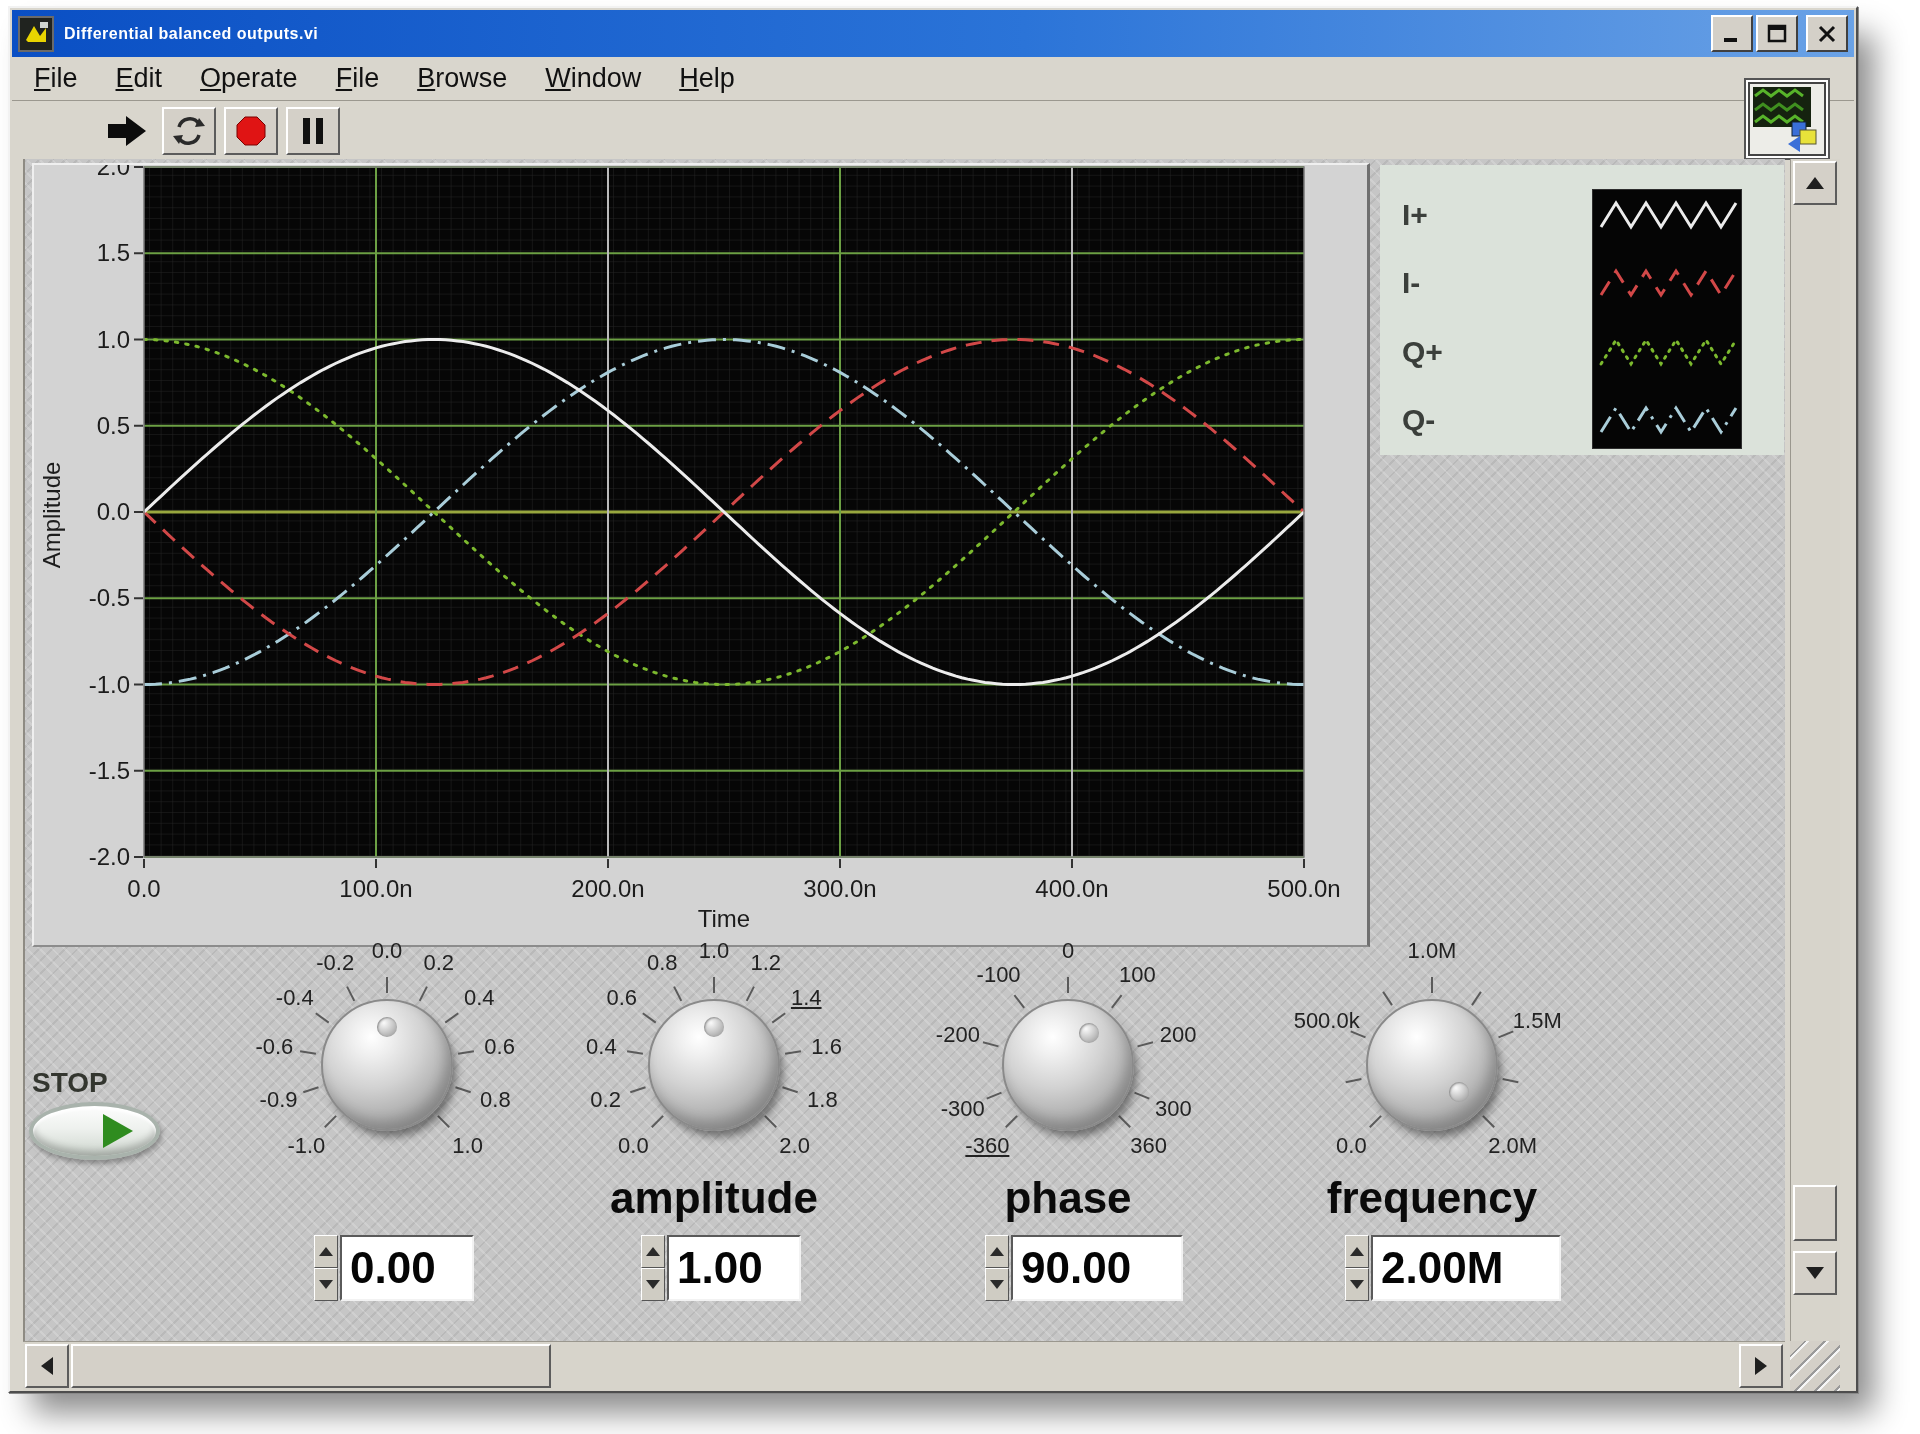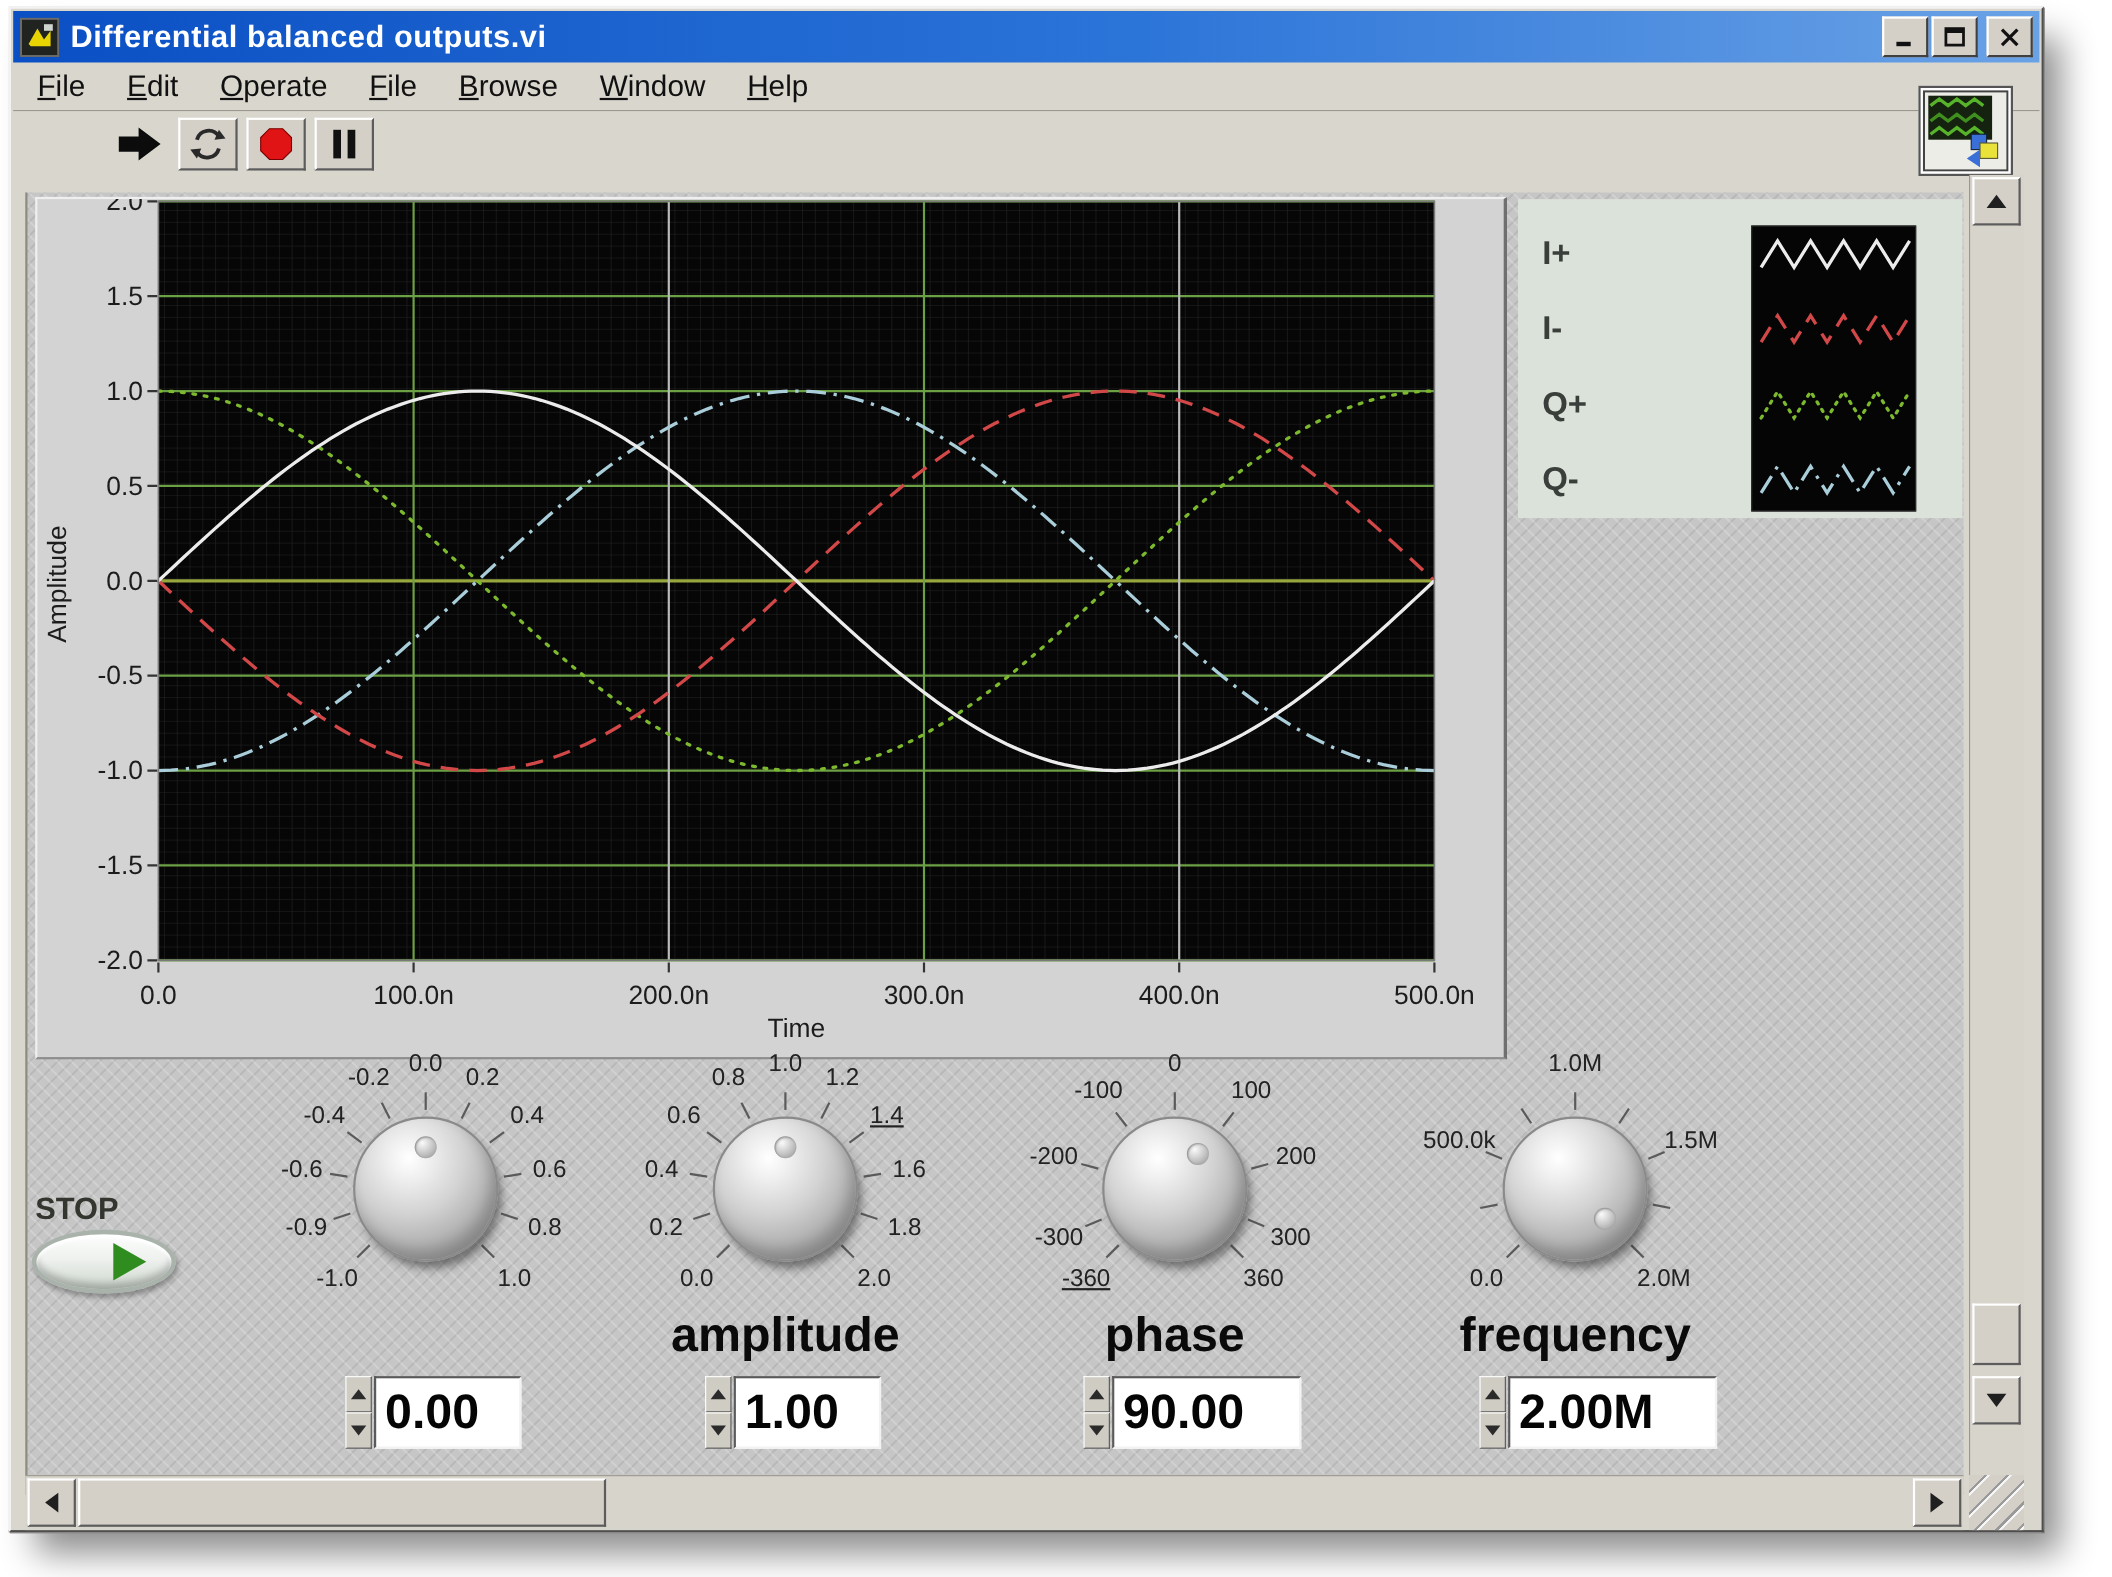--- a/index.html
+++ b/index.html
@@ -7,21 +7,21 @@
   .page{position:relative;width:1920px;height:1434px;background:#ffffff;overflow:hidden;
         font-family:"Liberation Sans",sans-serif;}
   
   .window{position:absolute;left:8px;top:6px;width:1850px;height:1387px;
           background:#d9d6cd;border:2px solid;border-color:#f2f2f2 #4e4e4e #4e4e4e #f2f2f2;
           box-shadow:1px 1px 0 #8a8a8a, 20px 24px 30px -4px rgba(0,0,0,.45);}
   .titlebar{position:absolute;left:2px;top:2px;right:2px;height:47px;
             background:linear-gradient(90deg,#0a4fc4 0%,#2b74d8 55%,#6aa2e6 100%);
             display:flex;align-items:center;padding:0 6px;}
   .titlebar .vi-mini-icon{width:36px;height:36px;margin-right:10px;flex:0 0 auto;}
-  .title-text{color:#ffffff;font-weight:bold;font-size:28px;letter-spacing:.5px;
+  .title-text{color:#ffffff;font-weight:bold;font-size:16px;letter-spacing:.5px;
               flex:1 1 auto;white-space:nowrap;overflow:hidden;}
   .winbtn{width:42px;height:37px;background:#d4d0c8;border:2px solid;
           border-color:#ffffff #404040 #404040 #ffffff;display:flex;align-items:center;
           justify-content:center;margin-left:3px;flex:0 0 auto;}
   .winbtn.close{margin-left:8px;}
   .menubar{position:absolute;left:2px;top:49px;right:2px;height:44px;
            background:#d9d6cd;border-bottom:1px solid #9b988f;
            display:flex;align-items:center;padding-left:22px;gap:38px;}
   .menu-item{display:inline-block;font-size:27px;color:#111;}
   .menu-item::first-letter{text-decoration:underline;}
@@ -30,21 +30,21 @@
   .tbtn{width:54px;height:48px;display:flex;align-items:center;justify-content:center;
         background:#d9d6cd;}
   .tbtn.framed{background:#d4d0c8;border:2px solid;border-color:#ffffff #5c5c5c #5c5c5c #ffffff;}
   .vi-icon-box{position:absolute;right:26px;top:70px;width:86px;height:82px;background:#ffffff;
                border:2px solid #555;display:flex;align-items:center;justify-content:center;}
   
   .panel{position:absolute;left:13px;top:151px;width:1762px;height:1184px;overflow:hidden;
          background-color:#c6c6c6;
          background-image:repeating-linear-gradient(45deg,rgba(255,255,255,.18) 0 2px,transparent 2px 9px),
                           repeating-linear-gradient(-45deg,rgba(110,110,110,.15) 0 2px,transparent 2px 9px);
-         border-left:2px solid #8e8b83;margin-top:16px;}
+         border-left:2px solid #8e8b83;}
   
   .graph-widget{position:absolute;left:7px;top:4px;width:1338px;height:784px;background:#d3d3d3;
                 border-top:2px solid #efefef;border-left:2px solid #efefef;
                 border-right:3px solid #6f6f6f;border-bottom:2px solid #8c8c8c;}
   .graph-widget svg{display:block;}
   .graph-widget text{font-family:"Liberation Sans",sans-serif;fill:#1c1c1c;font-size:24px;}
   
   .legend{position:absolute;left:1355px;top:6px;width:404px;height:290px;background:#dbe2da;}
   .legend-label{position:absolute;left:22px;transform:translateY(-50%);font-size:30px;
                 font-weight:600;color:#3b3f3b;}

